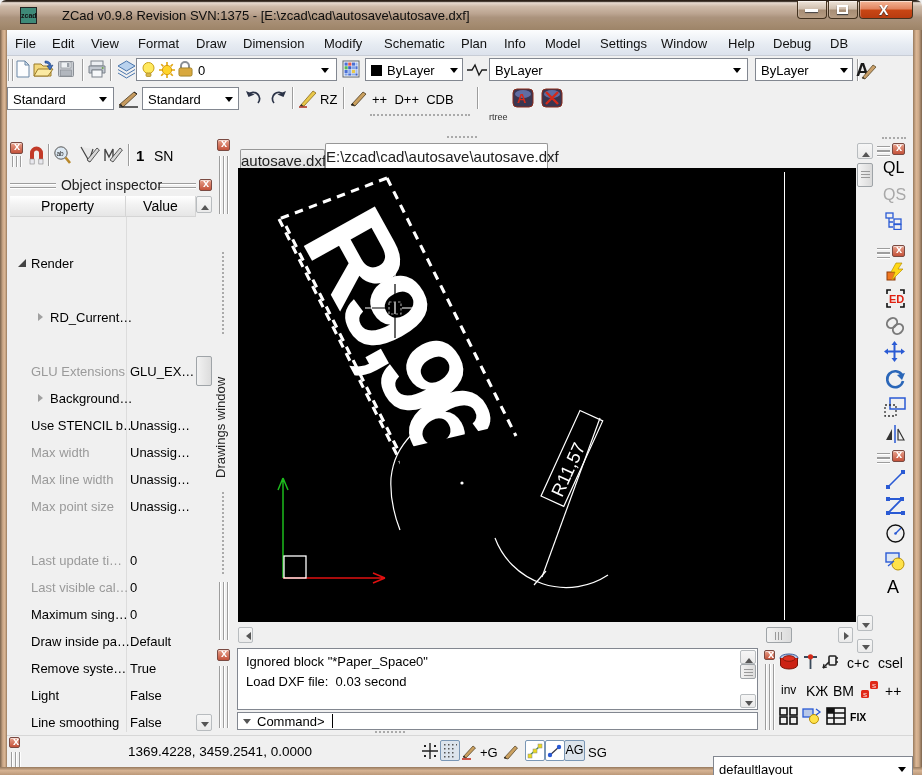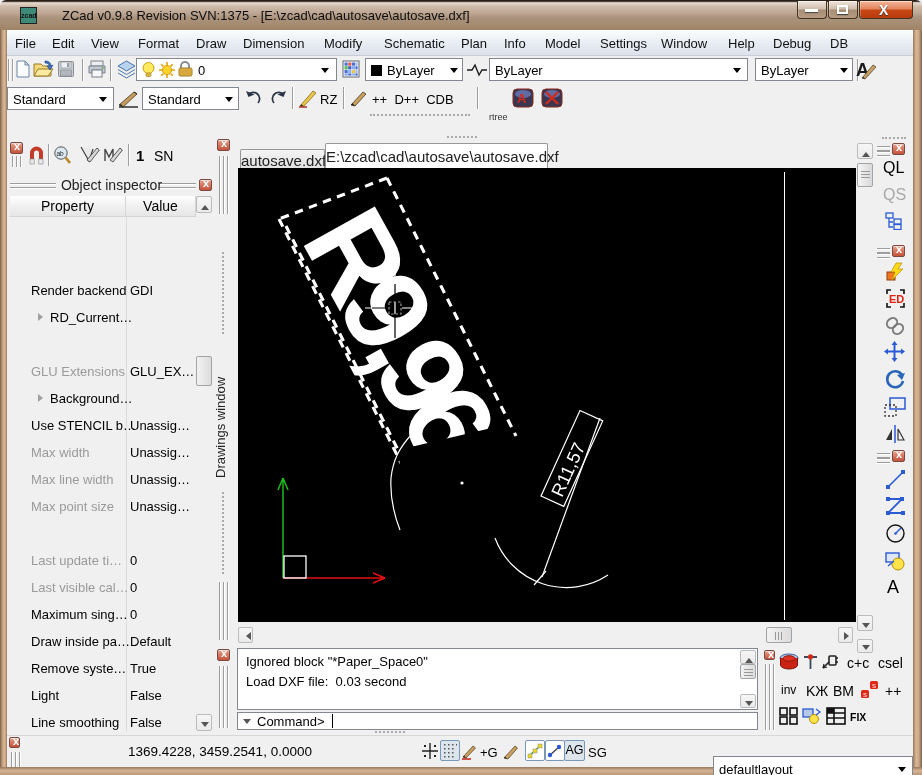--- a/index.html
+++ b/index.html
@@ -258,23 +258,24 @@
 
 <div class="a hgrip" style="left:10px;top:183px;width:46px"></div>
 <div class="a hgrip" style="left:158px;top:183px;width:38px"></div>
 <div class="a" id="oiheader">Object inspector</div>
 <div class="a closebox" style="left:199px;top:179px"></div>
 <div class="a" style="left:165px;top:208px;width:42px;height:3px;border-top:2px dotted #aaa"></div>
 <div class="a" id="ptable">
 <div class="th" style="left:0;width:116px">Property</div>
 <div class="th" style="left:116px;width:70px">Value</div>
 <div style="position:absolute;left:116px;top:21px;width:1px;height:515px;background:#dcdcdc"></div>
-<div class="prow" style="top:81px">
-      <span class="pn" style="left:21px">Render backend</span>
-      <span class="pv">GDI</span>
+<div class="prow" style="top:54px">
+      <span class="expo"></span>
+      <span class="pn" style="left:21px">Render</span>
+      <span class="pv"></span>
     </div>
 <div class="prow" style="top:108px">
       <span class="exp" style="left:28px"></span>
       <span class="pn" style="left:40px">RD_Current…</span>
       <span class="pv"></span>
     </div>
 <div class="prow" style="top:189px">
       <span class="exp" style="left:28px"></span>
       <span class="pn" style="left:40px">Background…</span>
       <span class="pv"></span>

